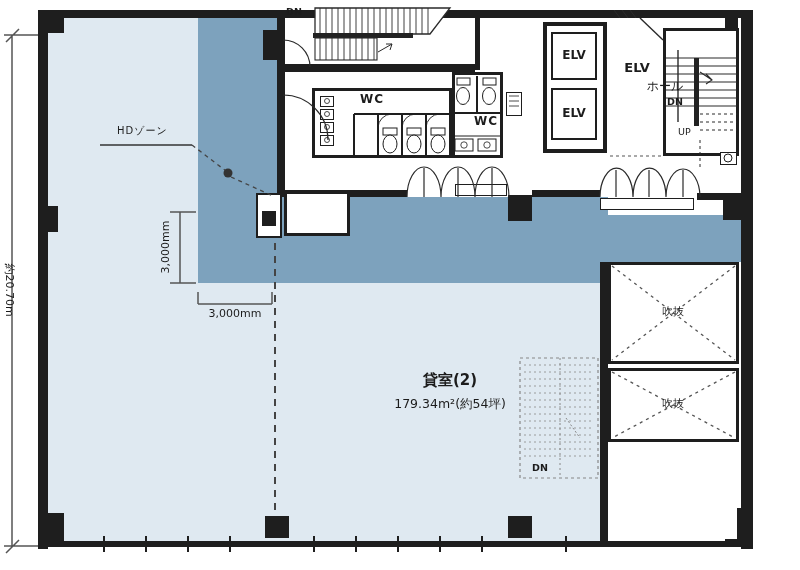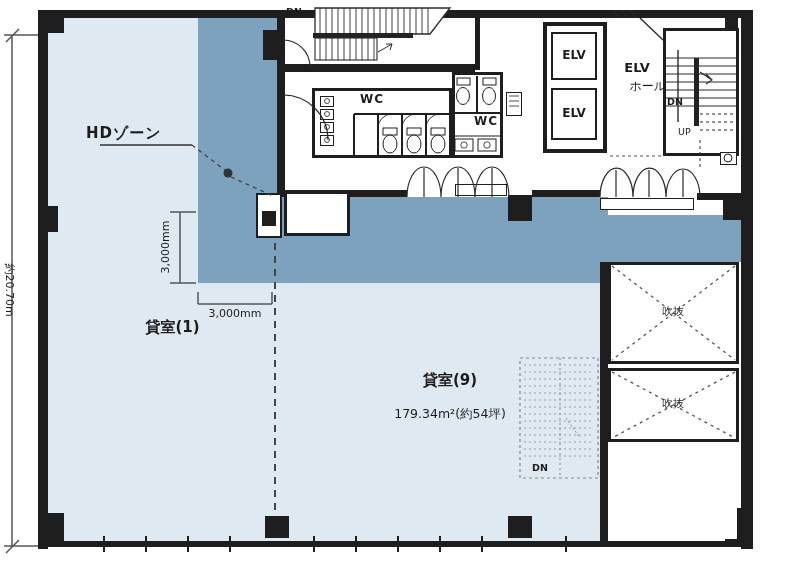--- a/index.html
+++ b/index.html
@@ -171,33 +171,32 @@
       <rect x="315" y="38" width="62" height="22" fill="#fff" stroke="#2a2a2a" stroke-width="1.1"></rect>
       <path d="M320,38 V60 M326,38 V60 M332,38 V60 M338,38 V60 M344,38 V60 M350,38 V60 M356,38 V60 M362,38 V60 M368,38 V60 M374,38 V60" stroke="#2a2a2a" stroke-width="0.9"></path>
       <path d="M378,52 L392,44 M386,44 L392,44 L390,50" stroke="#2a2a2a" stroke-width="1" fill="none"></path>
     </g>
   </svg>
 
   <div class="lbl" style="left:-40px;top:283px;width:100px;height:14px;font-size:11px;text-align:center;transform:rotate(90deg);">約20.70m</div>
   <div class="lbl" style="left:116px;top:240px;width:100px;height:14px;font-size:11px;text-align:center;transform:rotate(-90deg);">3,000mm</div>
   <div class="lbl ctr" style="left:195px;top:307px;width:80px;font-size:11px;">3,000mm</div>
 
-  <div class="lbl" style="left:86px;top:124px;font-size:15px;font-weight:bold;letter-spacing:1px;">HDゾーン</div>
-
-  <div class="lbl ctr" style="left:115px;top:318px;width:115px;font-size:15px;font-weight:bold;">貸室(1)</div>
-  <div class="lbl ctr" style="left:400px;top:371px;width:100px;font-size:15px;font-weight:bold;">貸室(9)</div>
-  <div class="lbl ctr" style="left:375px;top:396px;width:150px;font-size:12.5px;margin-top:10px;">179.34m²(約54坪)</div>
+  <div class="lbl" style="left:117px;top:124px;font-size:10px;font-weight:normal;letter-spacing:1px;">HDゾーン</div>
+
+  <div class="lbl ctr" style="left:400px;top:371px;width:100px;font-size:15px;font-weight:bold;">貸室(2)</div>
+  <div class="lbl ctr" style="left:375px;top:396px;width:150px;font-size:12.5px;">179.34m²(約54坪)</div>
 
   <div class="lbl" style="left:360px;top:92px;font-size:12px;font-weight:bold;letter-spacing:1px;">WC</div>
   <div class="lbl" style="left:474px;top:114px;font-size:12px;font-weight:bold;letter-spacing:1px;">WC</div>
 
   <div class="lbl ctr" style="left:551px;top:48px;width:46px;font-size:12px;font-weight:bold;">ELV</div>
   <div class="lbl ctr" style="left:551px;top:106px;width:46px;font-size:12px;font-weight:bold;">ELV</div>
   <div class="lbl ctr" style="left:610px;top:60px;width:54px;font-size:13px;font-weight:bold;">ELV</div>
-  <div class="lbl ctr" style="left:608px;top:78px;width:58px;font-size:12px;text-align:right;">ホール</div>
+  <div class="lbl ctr" style="left:636px;top:78px;width:58px;font-size:12px;">ホール</div>
 
   <div class="lbl" style="left:286px;top:6px;font-size:9.5px;font-weight:bold;">DN</div>
   <div class="lbl" style="left:667px;top:96px;font-size:9.5px;font-weight:bold;">DN</div>
   <div class="lbl" style="left:678px;top:126px;font-size:9.5px;font-weight:normal;">UP</div>
   <div class="lbl" style="left:532px;top:462px;font-size:9.5px;font-weight:bold;">DN</div>
 
   <div class="lbl ctr" style="left:648px;top:304px;width:50px;font-size:11px;">吹抜</div>
   <div class="lbl ctr" style="left:648px;top:396px;width:50px;font-size:11px;">吹抜</div>
 
 </div>

